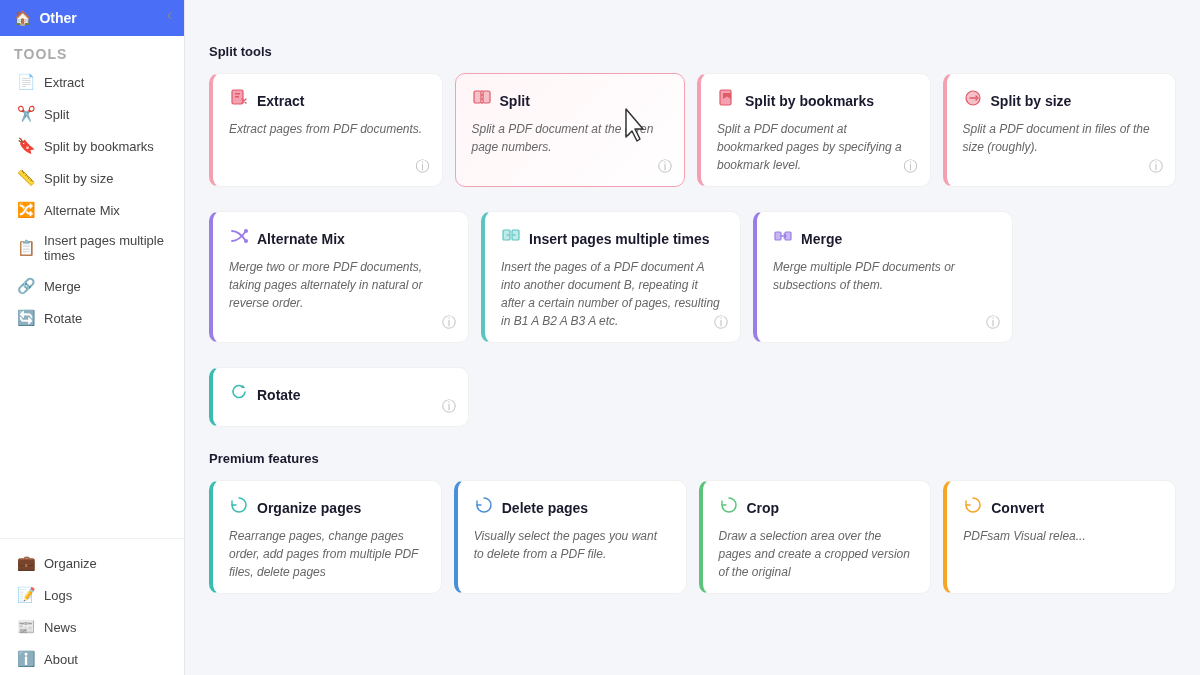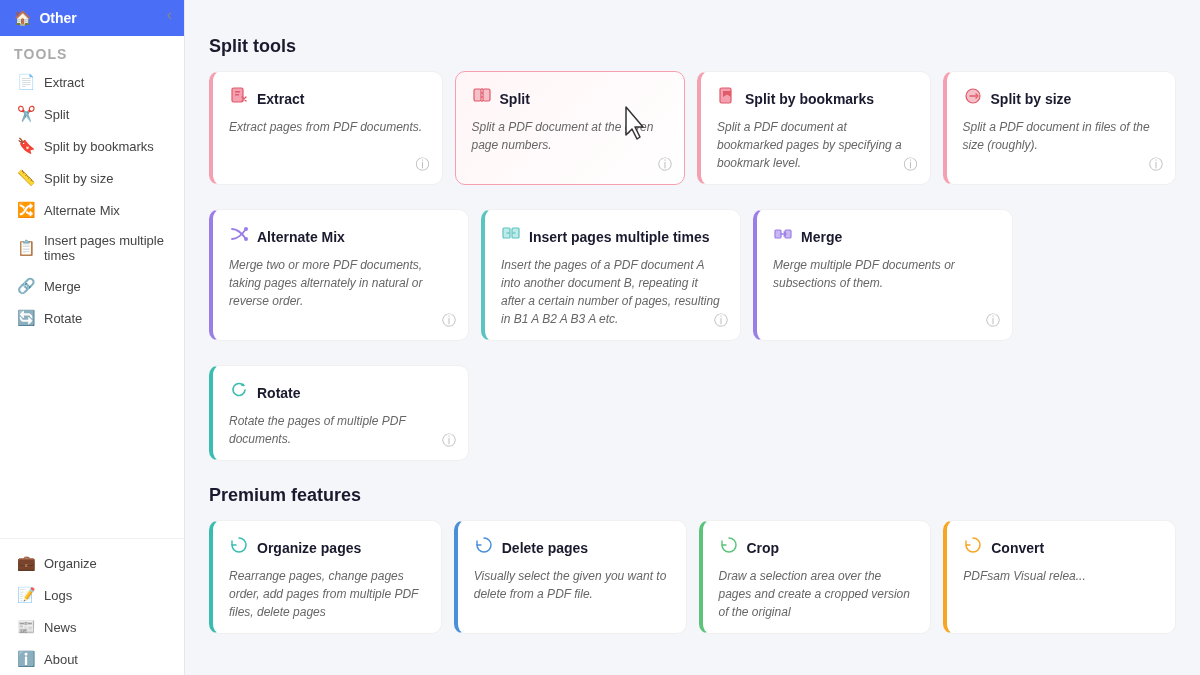--- a/index.html
+++ b/index.html
@@ -63,25 +63,25 @@
     .sidebar-bottom { margin-top: auto; }
 
     
     #main {
       flex: 1;
       overflow-y: auto;
       padding: 20px 24px;
       background: #f5f6fa;
     }
     .section-title {
-      font-size: 18px;
+      font-size: 13px;
       font-weight: 700;
       color: #1a1a2e;
       margin-bottom: 14px;
-      margin-top: 16px;
+      margin-top: 24px;
     }
     .tools-grid {
       display: flex;
       flex-wrap: nowrap;
       gap: 12px;
       margin-bottom: 24px;
       overflow: visible;
     }
     .tool-card {
       background: #fff;
@@ -382,21 +382,20 @@
     <div class="tool-card other-teal" style="position:relative;">
       <div class="tool-card-header">
         <span class="tool-card-icon other-tool-icon">
           <svg width="20" height="20" viewBox="0 0 20 20" fill="none">
               <path d="M14.5 5.5 A6 6 0 1 0 16 10" stroke="#3abcb0" stroke-width="1.6" stroke-linecap="round" fill="none"></path>
               <path d="M14 3 L16 6 L12 6 Z" fill="#3abcb0"></path>
             </svg>
         </span>
         <span class="tool-card-title">Rotate</span>
       </div>
-      <div class="tool-card-desc">Rotate the pages of multiple PDF documents.</div>
       <span class="tool-card-info">ⓘ</span>
     </div>
 
   </div>
 
   <div class="section-title">Premium features</div>
   <div class="premium-grid">
 
     <div class="tool-card premium-teal" style="position:relative;">
       <div class="tool-card-header">
@@ -414,21 +413,21 @@
     <div class="tool-card premium-blue" style="position:relative;">
       <div class="tool-card-header">
         <span class="tool-card-icon" style="color:#4a90d9;">
           <svg width="20" height="20" viewBox="0 0 20 20" fill="none">
               <path d="M10 3 A7 7 0 1 1 3 10" stroke="#4a90d9" stroke-width="1.5" fill="none" stroke-linecap="round"></path>
               <path d="M3 6 L3 10 L7 10" stroke="#4a90d9" stroke-width="1.4" stroke-linecap="round" stroke-linejoin="round" fill="none"></path>
             </svg>
         </span>
         <span class="tool-card-title">Delete pages</span>
       </div>
-      <div class="tool-card-desc">Visually select the given you want to delete from a PDF file.</div>
+      <div class="tool-card-desc">Visually select the pages you want to delete from a PDF file.</div>
     </div>
 
     <div class="tool-card premium-green" style="position:relative;">
       <div class="tool-card-header">
         <span class="tool-card-icon" style="color:#5bc47a;">
           <svg width="20" height="20" viewBox="0 0 20 20" fill="none">
               <path d="M10 3 A7 7 0 1 1 3 10" stroke="#5bc47a" stroke-width="1.5" fill="none" stroke-linecap="round"></path>
               <path d="M3 6 L3 10 L7 10" stroke="#5bc47a" stroke-width="1.4" stroke-linecap="round" stroke-linejoin="round" fill="none"></path>
             </svg>
         </span>

